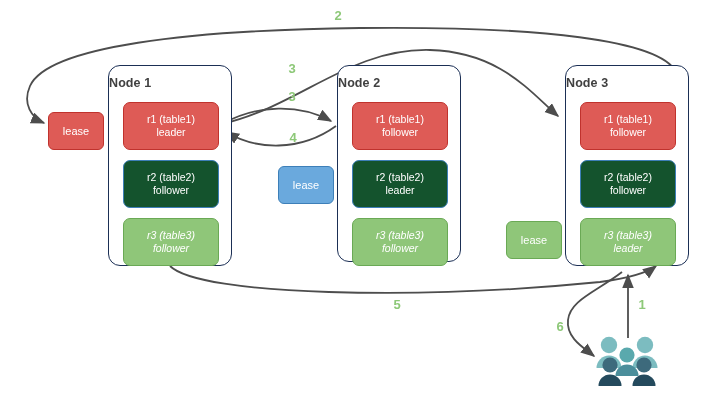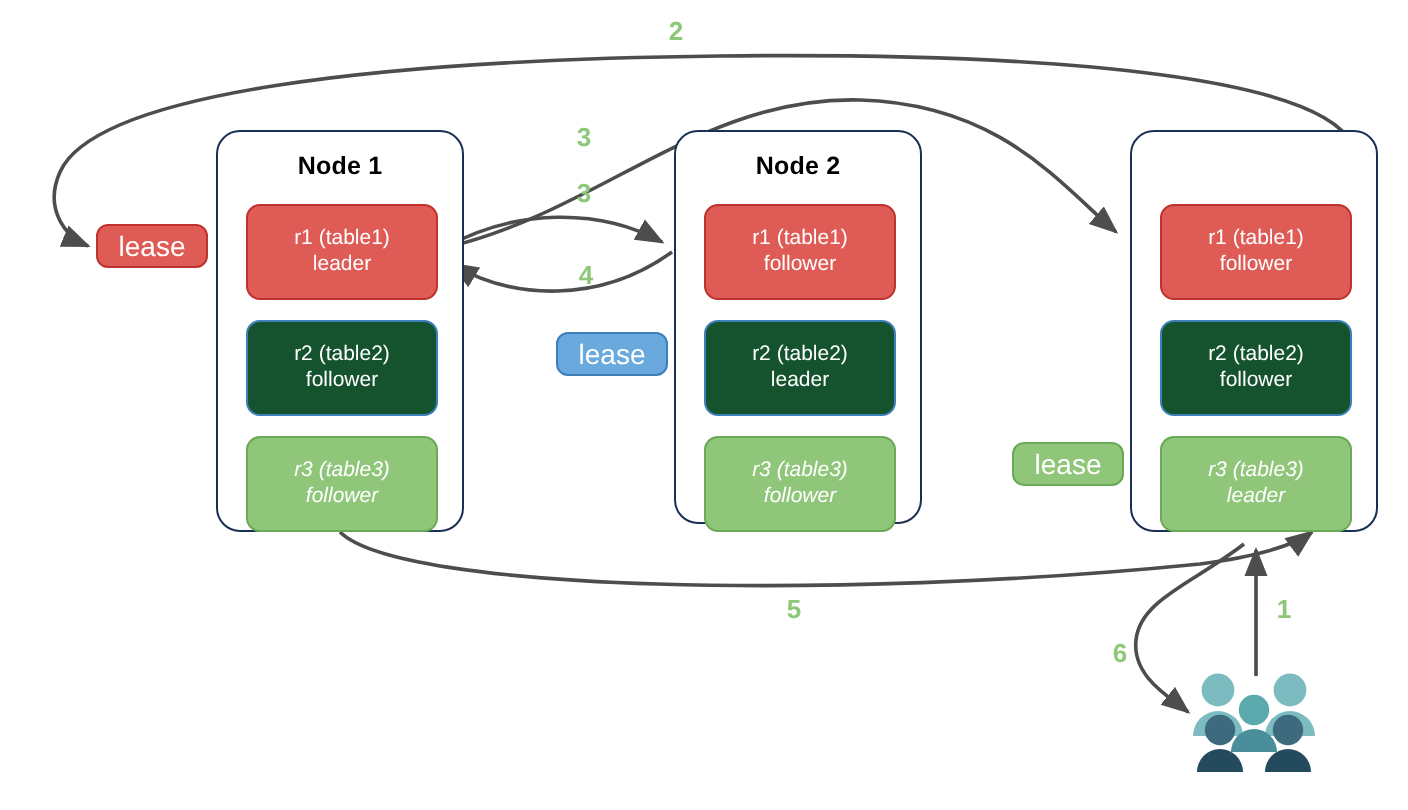--- a/index.html
+++ b/index.html
@@ -1,33 +1,33 @@
 <!DOCTYPE html>
 <html><head>
 <meta charset="utf-8">
 <style>
   html,body{margin:0;padding:0;background:#ffffff;}
   body{width:704px;height:405px;font-family:"Liberation Sans",sans-serif;}
   #stage{position:relative;width:704px;height:405px;overflow:hidden;background:#fff;}
   #edges{position:absolute;left:0;top:0;width:704px;height:405px;}
 
   .node{position:absolute;border:1.6px solid #1b2f55;border-radius:12px;background:#fff;box-sizing:border-box;}
-  .node-title{position:absolute;left:0;right:0;top:10px;text-align:center;font-size:12.5px;font-weight:bold;color:#000000;letter-spacing:.1px;}
+  .node-title{position:absolute;left:0;right:0;top:10px;font-size:12.5px;font-weight:bold;color:#404040;letter-spacing:.1px;}
 
   .replica{position:absolute;left:14px;width:96px;height:48px;border-radius:7px;box-sizing:border-box;
            display:flex;flex-direction:column;align-items:center;justify-content:center;
            color:#ffffff;font-size:10.5px;line-height:13px;text-align:center;}
   .replica .l1,.replica .l2{display:block;}
   .r-red{background:#de5b56;border:1.4px solid #c0322d;}
   .r-blue{background:#14532d;border:1.4px solid #3d7fb8;justify-content:center;}
   .r-green{background:#8fc679;border:1.4px solid #6aa955;font-style:italic;}
   .slot0{top:36px;} .slot1{top:94px;} .slot2{top:152px;}
 
-  .lease{position:absolute;height:22px;border-radius:6px;box-sizing:border-box;
-         display:flex;align-items:center;justify-content:center;color:#fff;font-size:14px;}
+  .lease{position:absolute;height:38px;border-radius:6px;box-sizing:border-box;
+         display:flex;align-items:center;justify-content:center;color:#fff;font-size:11px;}
   .lease-red{background:#de5b56;border:1.4px solid #c0322d;}
   .lease-blue{background:#6aa9dd;border:1.4px solid #3d7fb8;}
   .lease-green{background:#8fc679;border:1.4px solid #6aa955;}
 
   .step{position:absolute;color:#8dc878;font-size:13px;font-weight:bold;text-align:center;width:20px;}
 
   .people{position:absolute;}
 </style>
 </head>
 <body>
@@ -82,20 +82,21 @@
       <span class="l1">r2 (table2)</span>
       <span class="l2">leader</span>
     </div>
     <div class="replica r-green slot2">
       <span class="l1">r3 (table3)</span>
       <span class="l2">follower</span>
     </div>
   </div>
 
   <div class="node" style="left:565px;top:65px;width:124px;height:201px;">
+    <div class="node-title">Node 3</div>
     <div class="replica r-red slot0">
       <span class="l1">r1 (table1)</span>
       <span class="l2">follower</span>
     </div>
     <div class="replica r-blue slot1">
       <span class="l1">r2 (table2)</span>
       <span class="l2">follower</span>
     </div>
     <div class="replica r-green slot2">
       <span class="l1">r3 (table3)</span>

